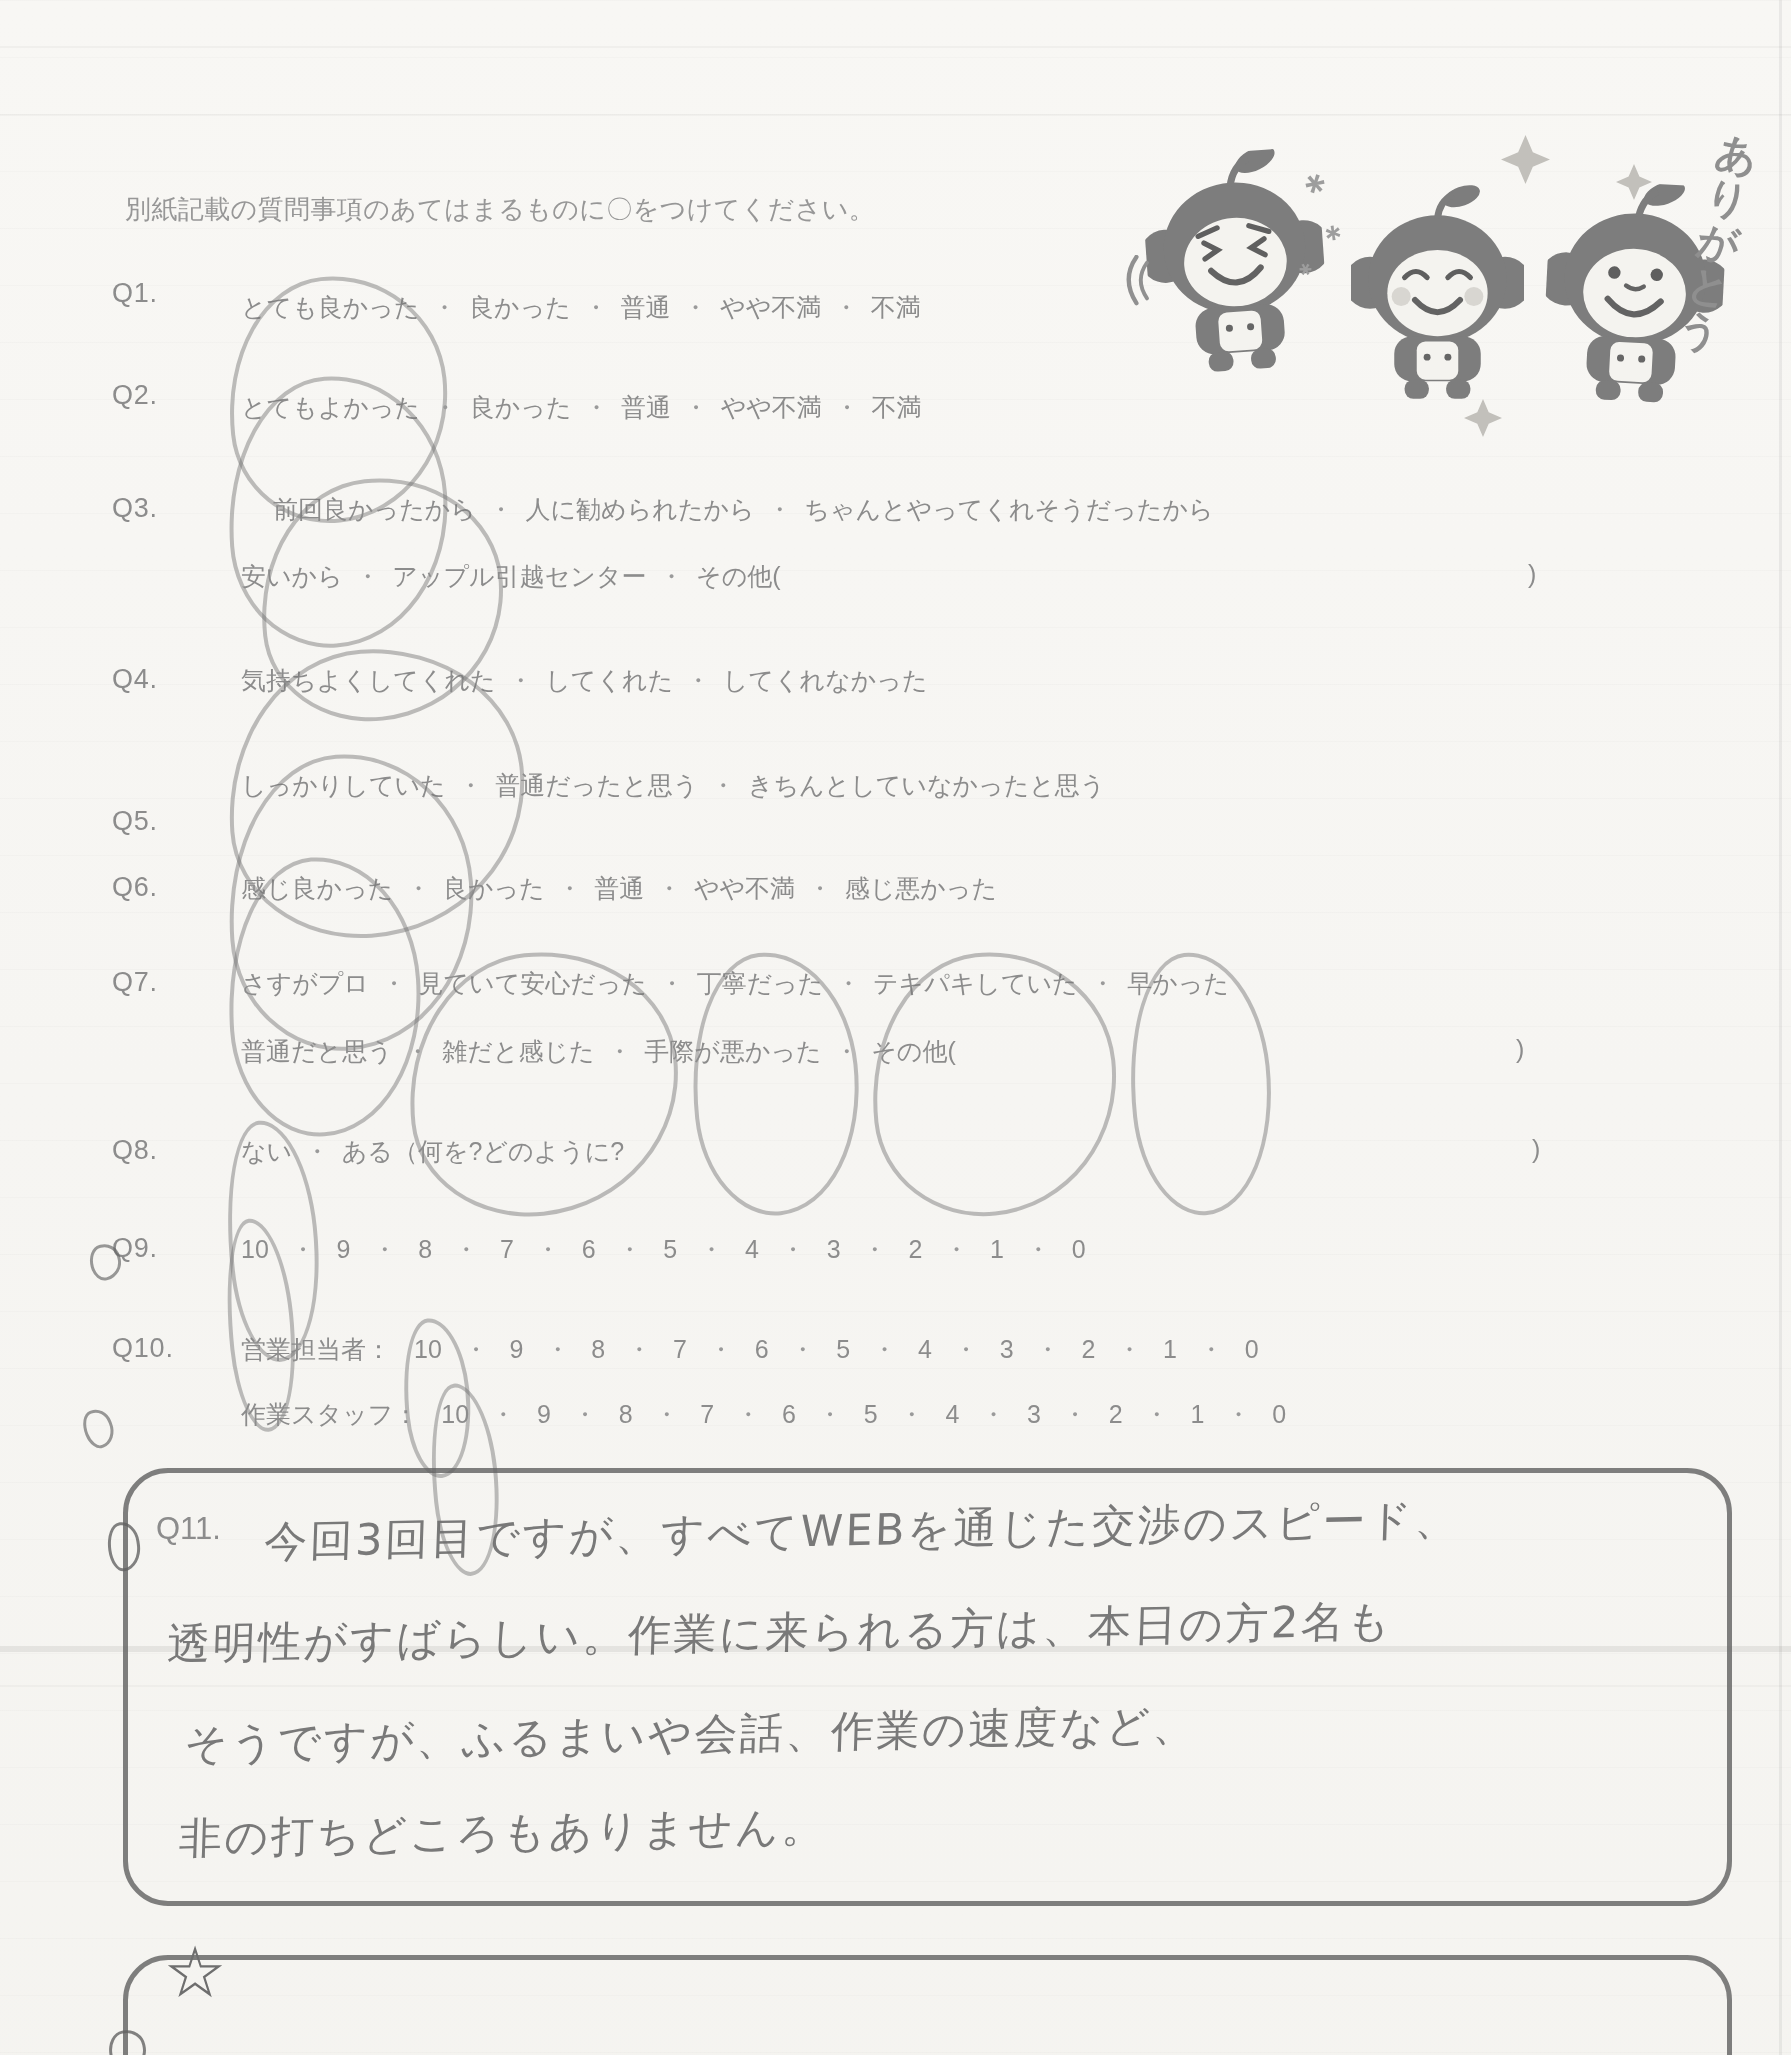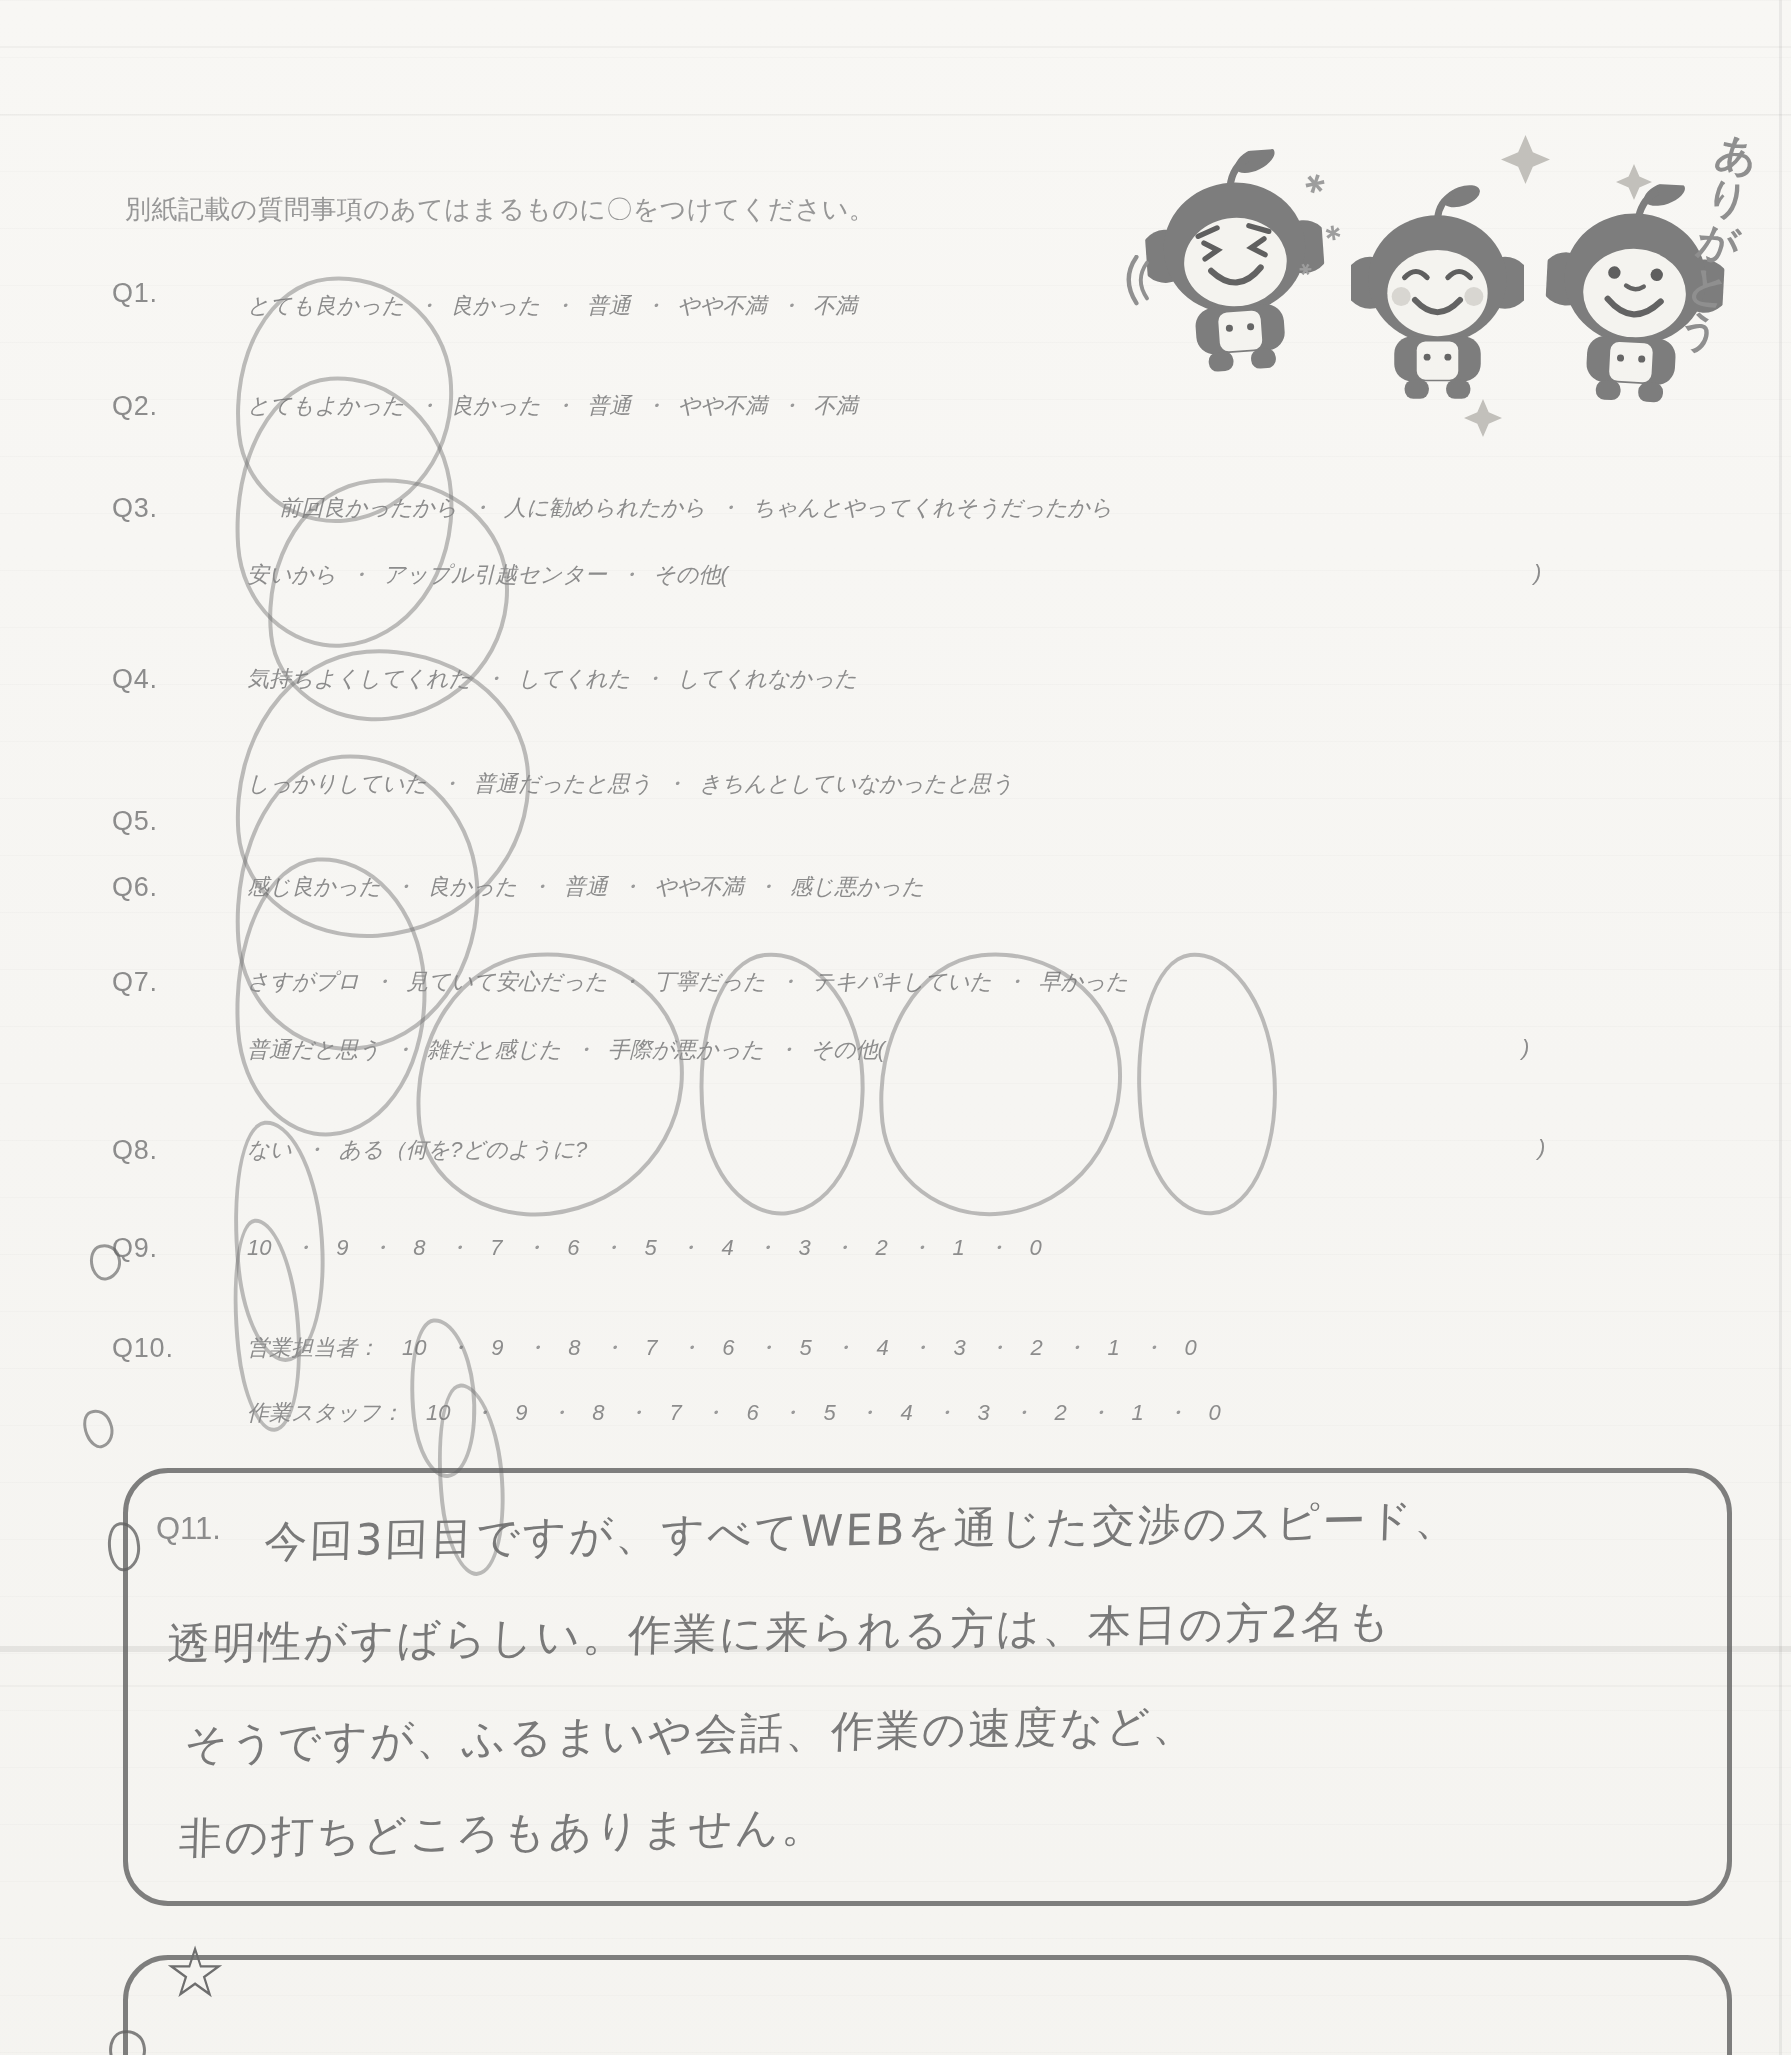--- a/index.html
+++ b/index.html
@@ -19,21 +19,21 @@
   .mascots{position:absolute;left:1110px;top:119px;width:674px;height:337px;}
   .monkey{position:absolute;}
   .sparkle{position:absolute;fill:#c2c0bb;}
   .aster{position:absolute;color:#9d9d9d;font-weight:bold;}
   .thanks{position:absolute;left:1697px;top:132px;display:flex;flex-direction:column;gap:1.6px;
     font-size:41px;font-weight:bold;color:#8f8f8f;transform:rotate(12deg);line-height:1.06;}
 
   
   .questions{position:absolute;inset:0;}
   .q-id{position:absolute;left:112px;font-size:27px;color:#8c8c8c;letter-spacing:0.8px;}
-  .q-line{position:absolute;left:247px;font-size:22px;color:#8c8c8c;white-space:nowrap;font-style:italic;}
+  .q-line{position:absolute;left:241px;font-size:25px;color:#8c8c8c;white-space:nowrap;}
   .q-line .sep{margin:0 12.3px;color:#9a9a9a;}
   .q-line.num .sep{margin:0 21.4px;}
   .q-line .prefix{margin-right:23px;}
   .q-line .close{position:absolute;top:0;}
   .circ{position:absolute;border:4.1px solid rgba(112,112,112,.45);
     border-radius:48% 52% 55% 45% / 60% 46% 54% 40%;pointer-events:none;}
   .hand-mark{position:absolute;border:3.7px solid rgba(100,100,100,.65);border-radius:46% 54% 60% 40%/55% 45% 52% 48%;pointer-events:none;}
 
   
   .note-box{position:absolute;left:123px;width:1599px;border:5.3px solid rgba(96,96,96,.8);border-radius:45px;background:transparent;}
@@ -142,21 +142,21 @@
       <span>あ</span>
       <span>り</span>
       <span>が</span>
       <span>と</span>
       <span>う</span>
     </div>
 
   <div class="questions">
       <div class="q-id" style="top: 278px;">Q1.</div>
       <div class="q-line" style="top: 291px;"><span class="opt">とても良かった</span><span class="sep">・</span><span class="opt">良かった</span><span class="sep">・</span><span class="opt">普通</span><span class="sep">・</span><span class="opt">やや不満</span><span class="sep">・</span><span class="opt">不満</span><div class="circ" style="left: -13px; top: -15px; width: 212px; height: 238px; transform: rotate(-6deg);"></div></div>
-      <div class="q-id" style="top: 391px;">Q2.</div>
+      <div class="q-id" style="top: 380px;">Q2.</div>
       <div class="q-line" style="top: 391px;"><span class="opt">とてもよかった</span><span class="sep">・</span><span class="opt">良かった</span><span class="sep">・</span><span class="opt">普通</span><span class="sep">・</span><span class="opt">やや不満</span><span class="sep">・</span><span class="opt">不満</span><div class="circ" style="left: -13px; top: -15px; width: 212px; height: 263px; transform: rotate(-4deg);"></div></div>
       <div class="q-id" style="top: 493px;">Q3.</div>
       <div class="q-line" style="top: 493px; margin-left: 32px;"><span class="opt">前回良かったから</span><span class="sep">・</span><span class="opt">人に勧められたから</span><span class="sep">・</span><span class="opt">ちゃんとやってくれそうだったから</span><div class="circ" style="left: -13px; top: -15px; width: 236px; height: 234px; transform: rotate(-6deg);"></div></div>
       <div class="q-line" style="top: 560px;"><span class="opt">安いから</span><span class="sep">・</span><span class="opt">アップル引越センター</span><span class="sep">・</span><span class="opt">その他(</span><span class="close" style="left: 1287px;">)</span></div>
       <div class="q-id" style="top: 664px;">Q4.</div>
       <div class="q-line" style="top: 664px;"><span class="opt">気持ちよくしてくれた</span><span class="sep">・</span><span class="opt">してくれた</span><span class="sep">・</span><span class="opt">してくれなかった</span><div class="circ" style="left: -13px; top: -15px; width: 289px; height: 280px; transform: rotate(-4deg);"></div></div>
       <div class="q-id" style="top: 806px;">Q5.</div>
       <div class="q-line" style="top: 769px;"><span class="opt">しっかりしていた</span><span class="sep">・</span><span class="opt">普通だったと思う</span><span class="sep">・</span><span class="opt">きちんとしていなかったと思う</span><div class="circ" style="left: -13px; top: -15px; width: 238px; height: 288px; transform: rotate(-4deg);"></div></div>
       <div class="q-id" style="top: 872px;">Q6.</div>
       <div class="q-line" style="top: 872px;"><span class="opt">感じ良かった</span><span class="sep">・</span><span class="opt">良かった</span><span class="sep">・</span><span class="opt">普通</span><span class="sep">・</span><span class="opt">やや不満</span><span class="sep">・</span><span class="opt">感じ悪かった</span><div class="circ" style="left: -13px; top: -15px; width: 185px; height: 271px; transform: rotate(-4deg);"></div></div>

